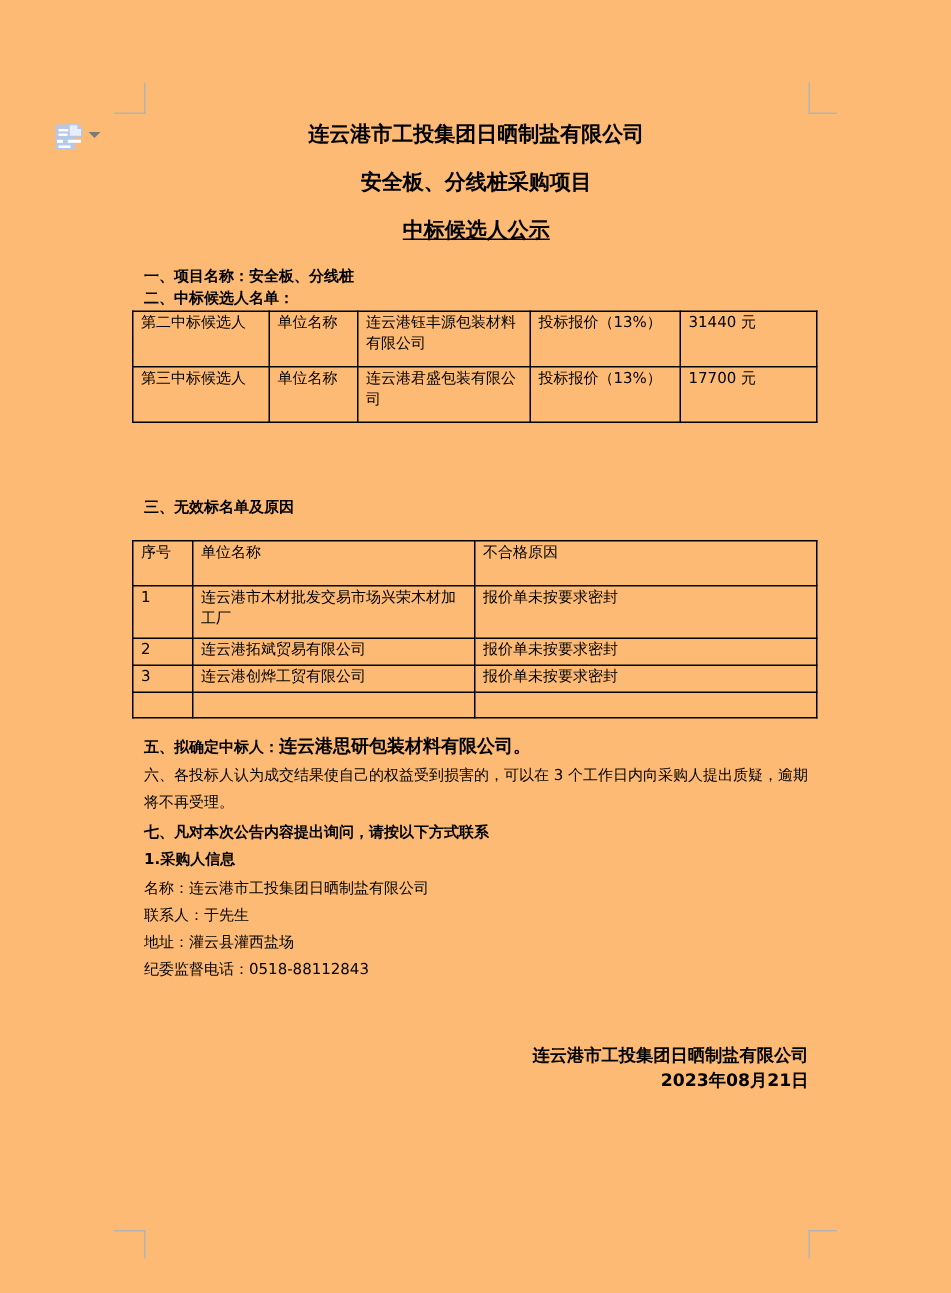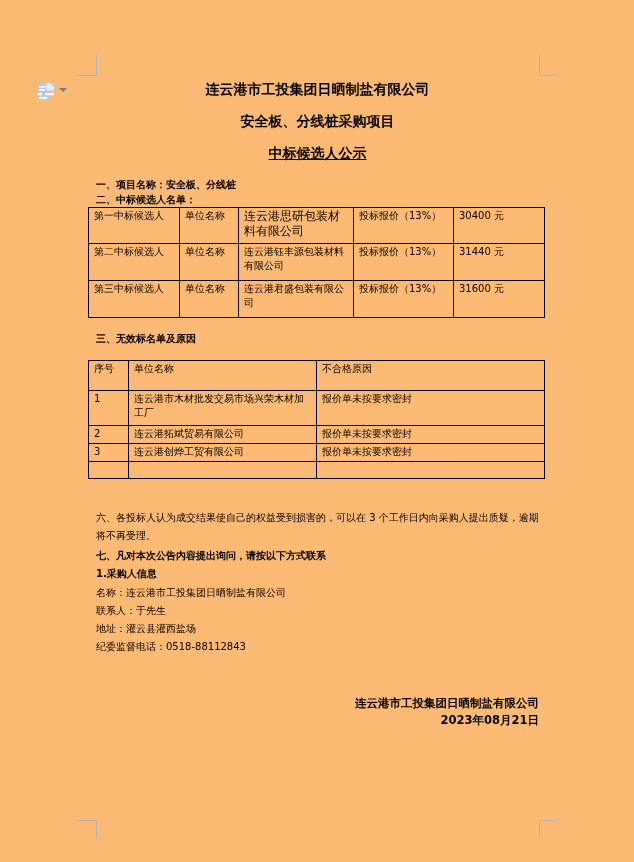--- a/index.html
+++ b/index.html
@@ -70,40 +70,33 @@
 
   <table class="tbl1">
     <colgroup>
         <col style="width:91px">
         <col style="width:59px">
         <col style="width:115px">
         <col style="width:100px">
         <col style="width:91px">
       </colgroup>
     <tbody>
-        <tr style="height:36px">
-      <td>第一中标候选人</td>
-      <td>单位名称</td>
-      <td class="co-cell-big">连云港思研包装材料有限公司</td>
-      <td>投标报价（13%）</td>
-      <td>30400 元</td>
-    </tr>
     <tr style="height:37px">
       <td>第二中标候选人</td>
       <td>单位名称</td>
       <td>连云港钰丰源包装材料有限公司</td>
       <td>投标报价（13%）</td>
       <td>31440 元</td>
     </tr>
     <tr style="height:37px">
       <td>第三中标候选人</td>
       <td>单位名称</td>
       <td>连云港君盛包装有限公司</td>
       <td>投标报价（13%）</td>
-      <td>31600 元</td>
+      <td>17700 元</td>
     </tr>
   </tbody>
     </table>
 
   <div class="line" style="top:331px;">三、无效标名单及原因</div>
 
   <table class="tbl2">
     <colgroup>
         <col style="width:40px">
         <col style="width:188px">
@@ -131,20 +124,21 @@
       <td>报价单未按要求密封</td>
     </tr>
     <tr style="height:17px">
       <td></td>
       <td></td>
       <td></td>
     </tr>
   </tbody>
     </table>
 
+  <div class="line" style="top:490px;"><span>五、拟确定中标人：</span><span class="big-co">连云港思研包装材料有限公司。</span></div>
   <div class="para" style="top:509px;">六、各投标人认为成交结果使自己的权益受到损害的，可以在 3 个工作日内向采购人提出质疑，逾期将不再受理。</div>
   <div class="line" style="top:548px;">七、凡对本次公告内容提出询问，请按以下方式联系</div>
   <div class="line" style="top:566px;">1.采购人信息</div>
 
   <div class="para" style="top:584px;">
     <div>名称：连云港市工投集团日晒制盐有限公司</div>
     <div>联系人：于先生</div>
     <div>地址：灌云县灌西盐场</div>
     <div>纪委监督电话：0518-88112843</div>
   </div>

